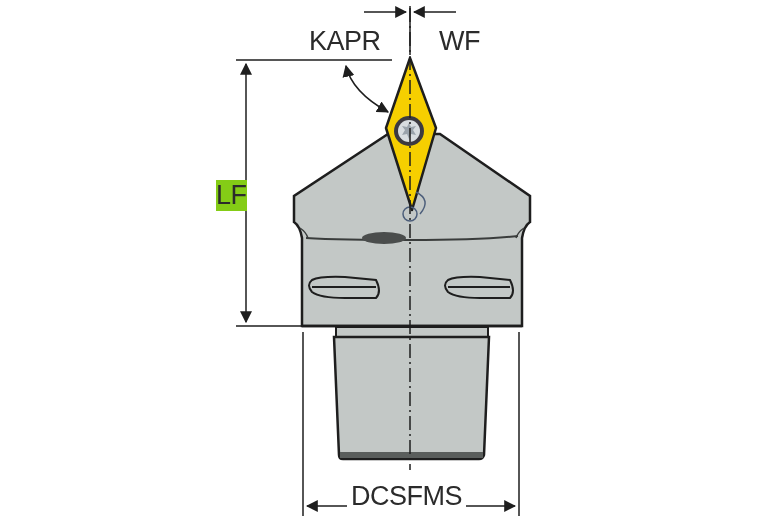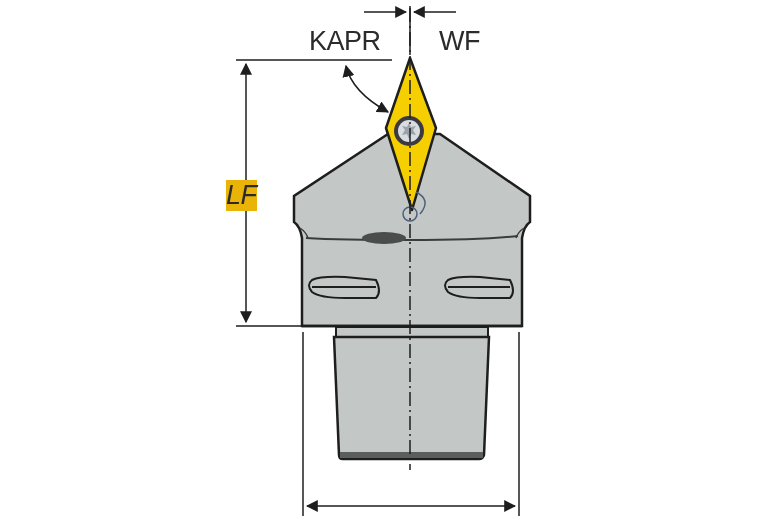--- a/index.html
+++ b/index.html
@@ -4,21 +4,21 @@
   <style>
     html, body { margin: 0; padding: 0; background: #ffffff; }
     body { width: 767px; height: 523px; overflow: hidden; position: relative;
            font-family: "Liberation Sans", sans-serif; }
     #stage { position: absolute; left: 0; top: 0; width: 767px; height: 416px; }
     .dim-label { position: absolute; font-family: "Liberation Sans", sans-serif;
                  font-size: 27px; color: #2b2b2b; line-height: 1; letter-spacing: -0.5px;
                  white-space: nowrap; background: transparent; }
     #lbl-kapr { left: 309px; top: 28px; }
     #lbl-wf   { left: 439px; top: 28px; }
-    #lbl-lf   { left: 226px; top: 180px; background: #eab308; padding: 2px 0; font-style: italic; }
+    #lbl-lf   { left: 216px; top: 180px; background: #84cc16; padding: 2px 0; }
     #lbl-dc   { left: 347px; top: 483px; background: #fff; padding: 0 4px; }
   </style>
 </head>
 <body>
 
 <div id="stage">
   <svg width="767" height="523" viewBox="0 0 767 523">
     <defs>
       <marker id="arr" viewBox="0 0 10 10" refX="9" refY="5" markerWidth="8" markerHeight="8" orient="auto-start-reverse">
         <path d="M0,0 L10,5 L0,10 z" fill="#1e1e1e"></path>
@@ -84,13 +84,14 @@
     <g>
       <line x1="303" y1="332" x2="303" y2="516" stroke="#1e1e1e" stroke-width="1.5"></line>
       <line x1="519" y1="332" x2="519" y2="516" stroke="#1e1e1e" stroke-width="1.5"></line>
       <line x1="307" y1="506" x2="515" y2="506" stroke="#1e1e1e" stroke-width="1.5" marker-start="url(#arr)" marker-end="url(#arr)"></line>
     </g>
   </svg>
 
   <div class="dim-label" id="lbl-kapr">KAPR</div>
   <div class="dim-label" id="lbl-wf">WF</div>
   <div class="dim-label" id="lbl-lf">LF</div>
+  <div class="dim-label" id="lbl-dc">DCSFMS</div>
 </div>
 
 </body></html>

